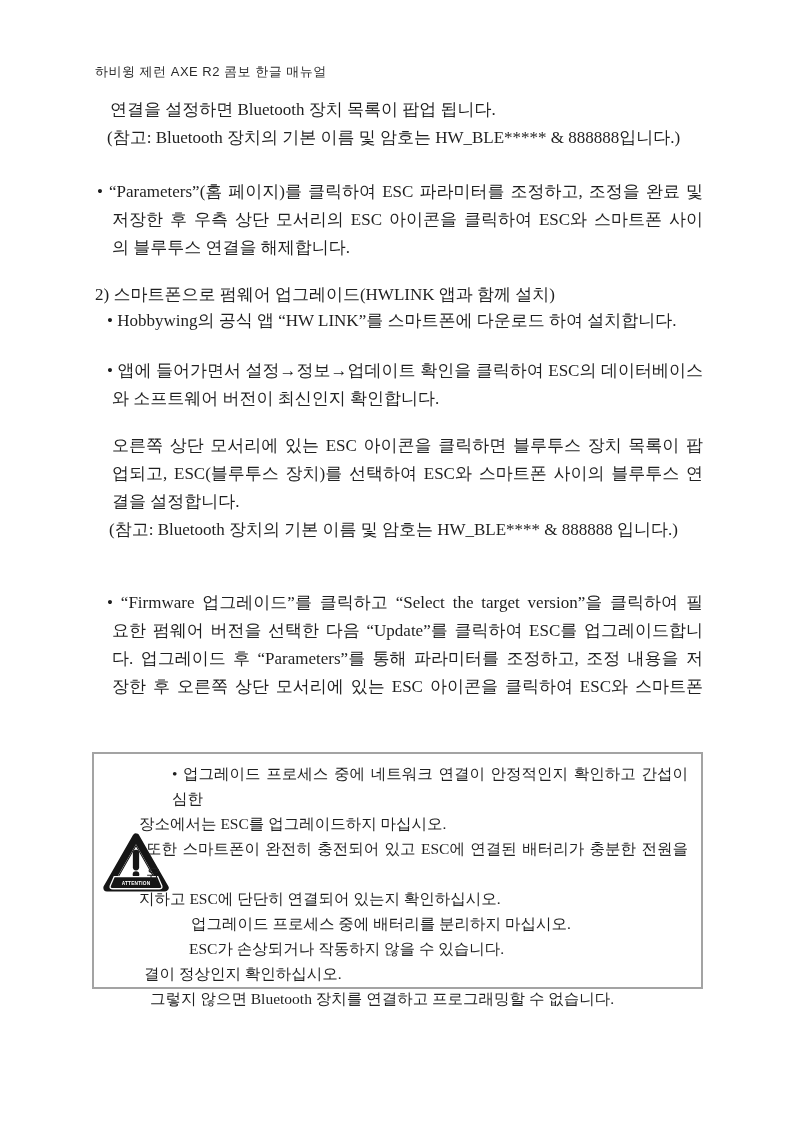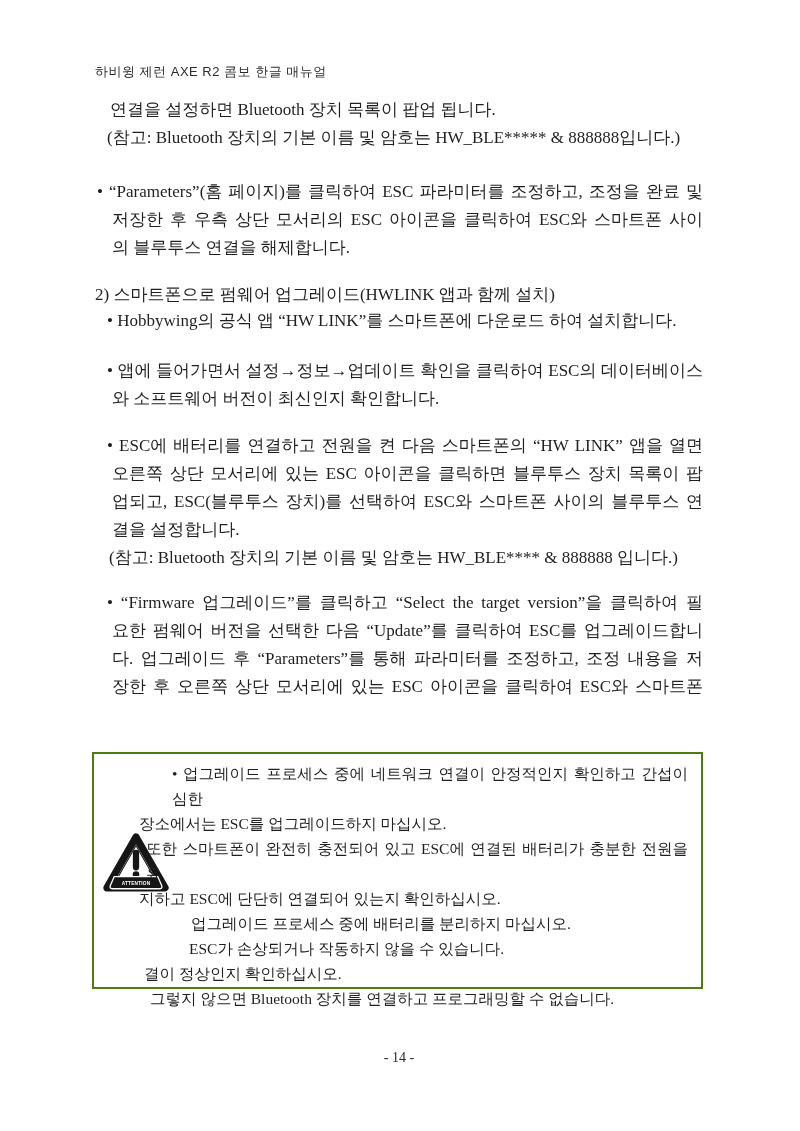--- a/index.html
+++ b/index.html
@@ -38,21 +38,21 @@
   .sec-intro{top:96px;}
   .sec-b1{top:178px;}
   .sec-h2{top:281px;}
   .sec-b2{top:307px;}
   .sec-b3{top:357px;}
   .sec-b4{top:432px;}
   .sec-b5{top:589px;}
   .warnbox{
     position:absolute;left:92px;top:752px;
     width:611px;height:237px;
-    border:2px solid #4d7c0f;
+    border:2px solid #a3a3a3;
     box-sizing:border-box;
   }
   .warn-icon{
     position:absolute;left:9px;top:78px;
     width:66px;height:64px;
   }
   .warn-text{
     position:absolute;left:45px;right:13px;top:7px;
   }
   .wl{
@@ -105,21 +105,20 @@
     <div class="sec sec-b2">
       <div class="ln pl12">• Hobbywing의 공식 앱 “HW LINK”를 스마트폰에 다운로드 하여 설치합니다.</div>
     </div>
 
     <div class="sec sec-b3">
       <div class="ln pl12 j">• 앱에 들어가면서 설정→정보→업데이트 확인을 클릭하여 ESC의 데이터베이스</div>
       <div class="ln pl17">와 소프트웨어 버전이 최신인지 확인합니다.</div>
     </div>
 
     <div class="sec sec-b4">
-      <div class="ln pl12 j">• ESC에 배터리를 연결하고 전원을 켠 다음 스마트폰의 “HW LINK” 앱을 열면</div>
       <div class="ln pl17 j">오른쪽 상단 모서리에 있는 ESC 아이콘을 클릭하면 블루투스 장치 목록이 팝</div>
       <div class="ln pl17 j">업되고, ESC(블루투스 장치)를 선택하여 ESC와 스마트폰 사이의 블루투스 연</div>
       <div class="ln pl17">결을 설정합니다.</div>
       <div class="ln pl14">(참고: Bluetooth 장치의 기본 이름 및 암호는 HW_BLE**** &amp; 888888 입니다.)</div>
     </div>
 
     <div class="sec sec-b5">
       <div class="ln pl12 j">• “Firmware 업그레이드”를 클릭하고 “Select the target version”을 클릭하여 필</div>
       <div class="ln pl17 j">요한 펌웨어 버전을 선택한 다음 “Update”를 클릭하여 ESC를 업그레이드합니</div>
       <div class="ln pl17 j">다. 업그레이드 후 “Parameters”를 통해 파라미터를 조정하고, 조정 내용을 저</div>
@@ -145,15 +144,14 @@
       <div class="wl ml7 j">또한 스마트폰이 완전히 충전되어 있고 ESC에 연결된 배터리가 충분한 전원을 유</div>
       <div class="wl">지하고 ESC에 단단히 연결되어 있는지 확인하십시오.</div>
       <div class="wl ml52">업그레이드 프로세스 중에 배터리를 분리하지 마십시오.</div>
       <div class="wl ml50">ESC가 손상되거나 작동하지 않을 수 있습니다.</div>
       <div class="wl ml5">결이 정상인지 확인하십시오.</div>
       <div class="wl ml11">그렇지 않으면 Bluetooth 장치를 연결하고 프로그래밍할 수 없습니다.</div>
     </div>
 
   </div>
 
-  <div class="footer-page">- 14 -</div>
 
 </div>
 
 </body></html>

